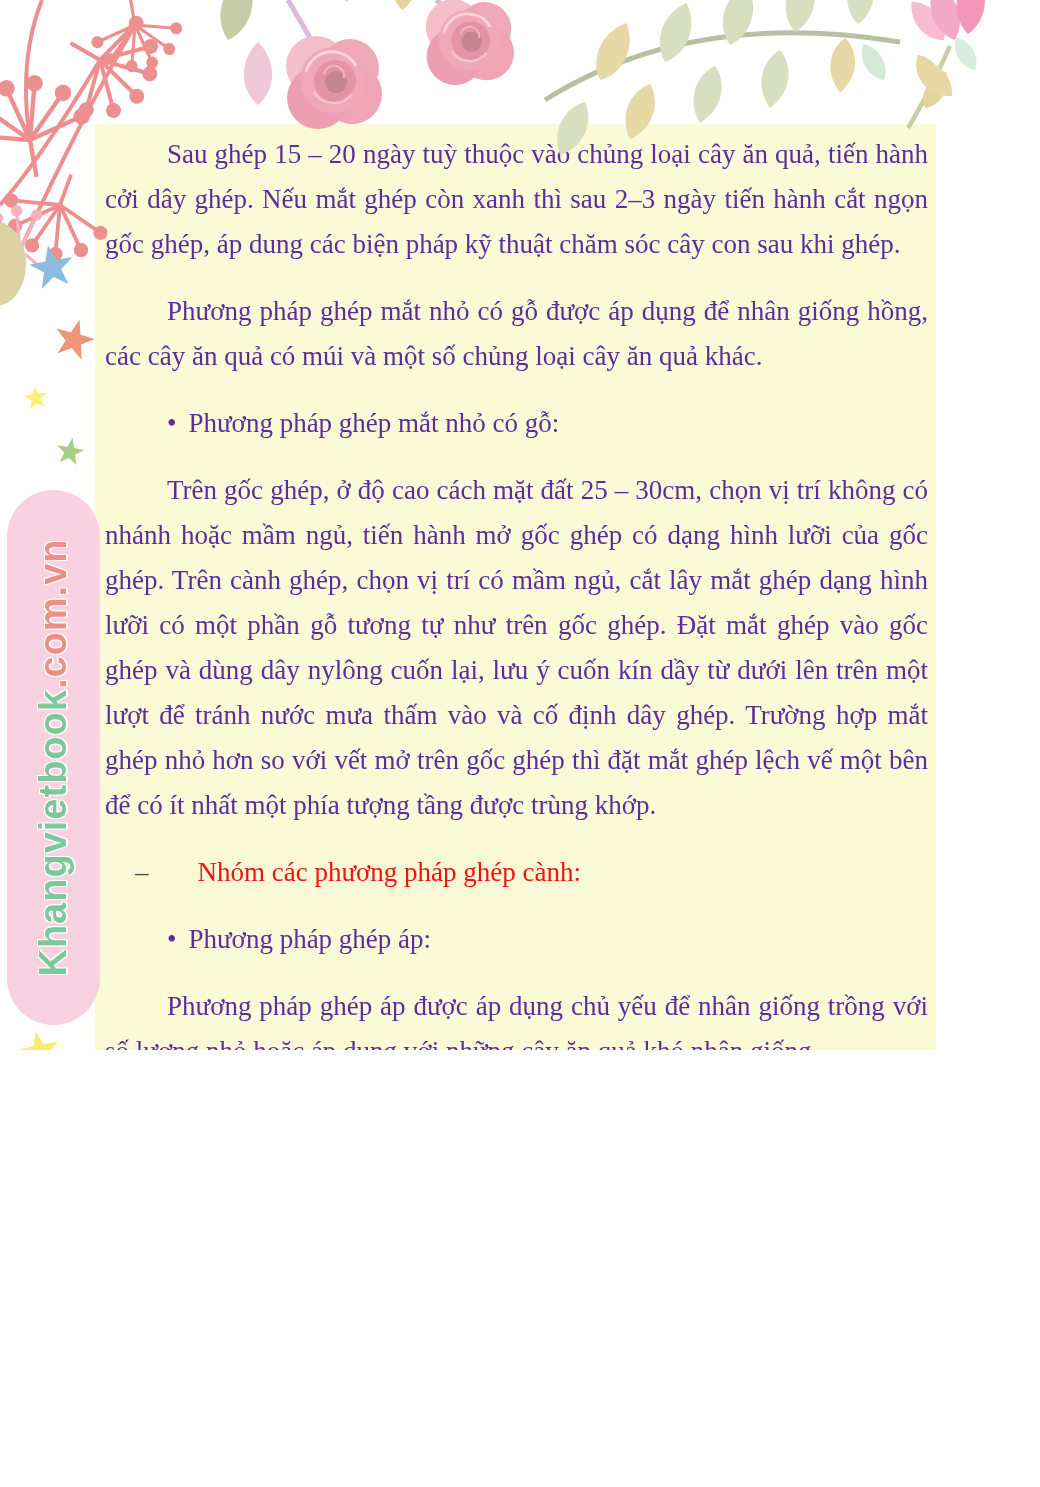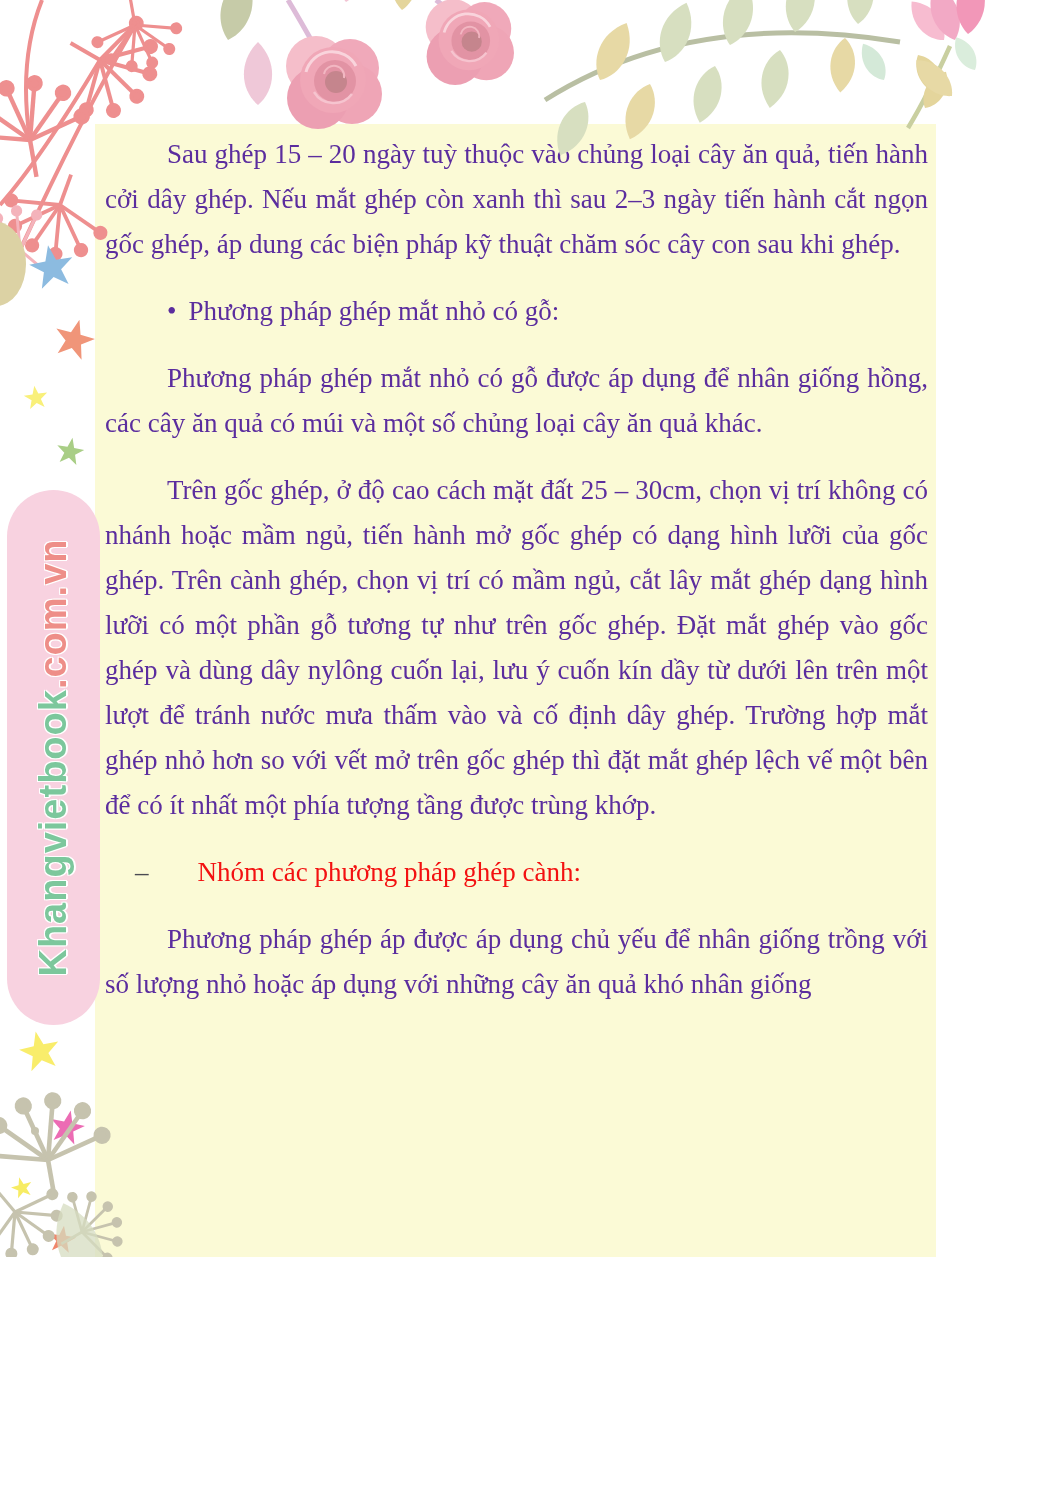--- a/index.html
+++ b/index.html
@@ -1,16 +1,16 @@
 <!DOCTYPE html>
 <html><head>
 <meta charset="utf-8">
 <style>
   html,body{margin:0;padding:0;background:#ffffff;}
-  .page{position:relative;width:1040px;height:1257px;overflow:hidden;background:#ffffff;
+  .page{position:relative;width:1040px;height:1050px;overflow:hidden;background:#ffffff;
         font-family:"Liberation Serif","DejaVu Serif",serif;}
   .deco{position:absolute;left:0;top:0;width:1040px;height:1487px;z-index:3;pointer-events:none;}
   
   .panel{position:absolute;left:95px;top:124px;width:841px;height:1234px;z-index:1;
          background:#FBFAD6;box-sizing:border-box;padding:8px 8px 0 10px;}
   .panel p{margin:0 0 22px 0;font-size:27px;line-height:45px;color:#5B2D9E;
            text-align:justify;text-align-last:left;}
   .panel p.indent{text-indent:62px;}
   .bullet{padding-left:62px;text-align:left !important;}
   .bullet .bchar{margin-right:12px;}
@@ -209,27 +209,28 @@
     <g>
       <use href="#bfly" fill="#EFE06E" transform="translate(101,1374) rotate(-15)"></use>
       <use href="#bfly" fill="#F29FC6" transform="translate(104,1400) rotate(10)"></use>
       <use href="#bfly" fill="#F0C8DC" transform="translate(189,1360) rotate(20)"></use>
       <use href="#bfly" fill="#A8C4EE" transform="translate(192,1398) rotate(-10)"></use>
     </g>
   </svg>
 
   <div class="panel">
     <p class="body indent">Sau ghép 15 – 20 ngày tuỳ thuộc vào chủng loại cây ăn quả, tiến hành cởi dây ghép. Nếu mắt ghép còn xanh thì sau 2–3 ngày tiến hành cắt ngọn gốc ghép, áp dung các biện pháp kỹ thuật chăm sóc cây con sau khi ghép.</p>
+    <p class="body indent">Phương pháp ghép mắt nhỏ có gỗ được áp dụng để nhân giống hồng, các cây ăn quả có múi và một số chủng loại cây ăn quả khác.</p>
     <p class="body bullet"><span class="bchar">•</span><span>Phương pháp ghép mắt nhỏ có gỗ:</span></p>
-    <p class="body indent">Phương pháp ghép mắt nhỏ có gỗ được áp dụng để nhân giống hồng, các cây ăn quả có múi và một số chủng loại cây ăn quả khác.</p>
     <p class="body indent">Trên gốc ghép, ở độ cao cách mặt đất 25 – 30cm, chọn vị trí không có nhánh hoặc mầm ngủ, tiến hành mở gốc ghép có dạng hình lưỡi của gốc ghép. Trên cành ghép, chọn vị trí có mầm ngủ, cắt lây mắt ghép dạng hình lưỡi có một phần gỗ tương tự như trên gốc ghép. Đặt mắt ghép vào gốc ghép và dùng dây nylông cuốn lại, lưu ý cuốn kín dầy từ dưới lên trên một lượt để tránh nước mưa thấm vào và cố định dây ghép. Trường hợp mắt ghép nhỏ hơn so với vết mở trên gốc ghép thì đặt mắt ghép lệch vế một bên để có ít nhất một phía tượng tầng được trùng khớp.</p>
     <p class="heading">
         <span class="dash">–</span>
         <span class="red">Nhóm các phương pháp ghép cành:</span>
       </p>
+    <p class="body bullet"><span class="bchar">•</span><span>Phương pháp ghép áp:</span></p>
     <p class="body indent">Phương pháp ghép áp được áp dụng chủ yếu để nhân giống trồng với số lượng nhỏ hoặc áp dụng với những cây ăn quả khó nhân giống</p>
   </div>
 
   <div class="pill"></div>
   <div class="wm">
     <span class="wm-green">Khangvietbook</span><span class="wm-red">.com.vn</span>
   </div>
 
   <div class="badge">
     <span>16</span>

